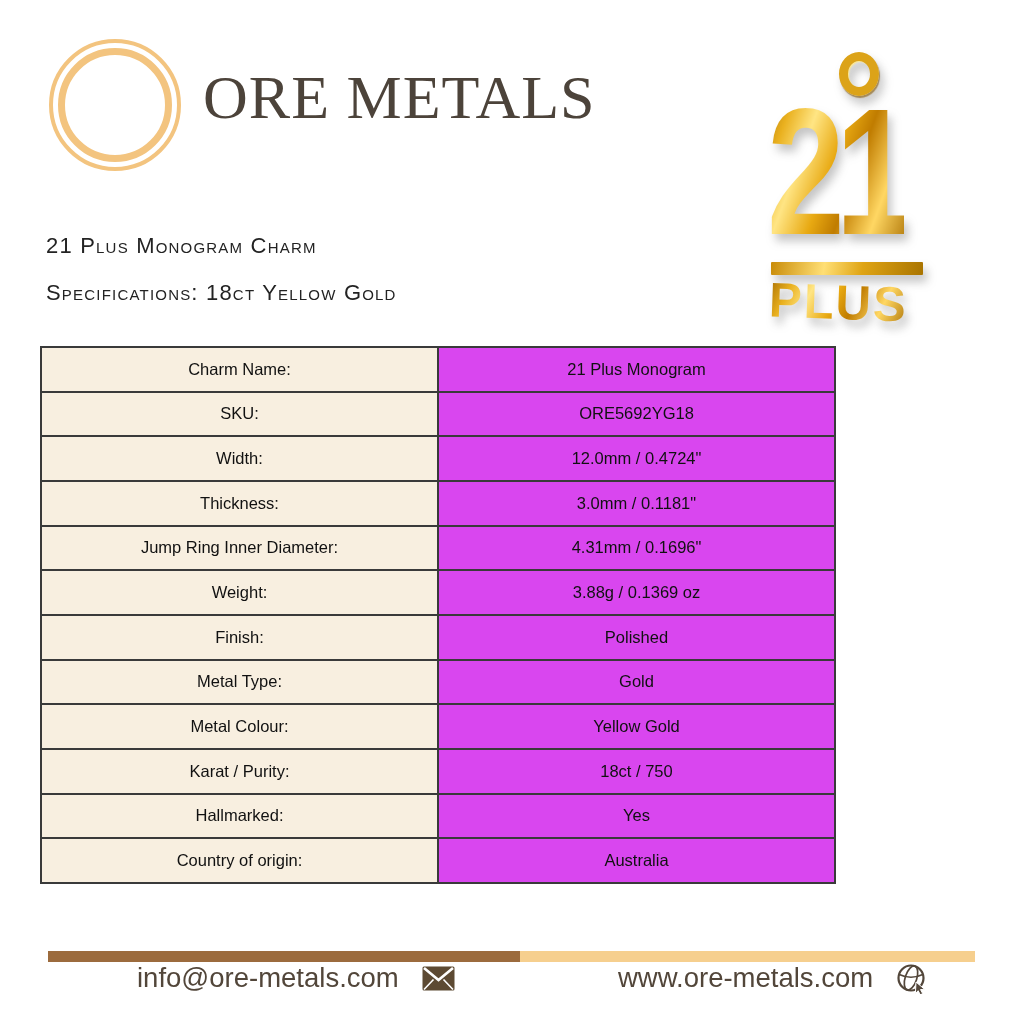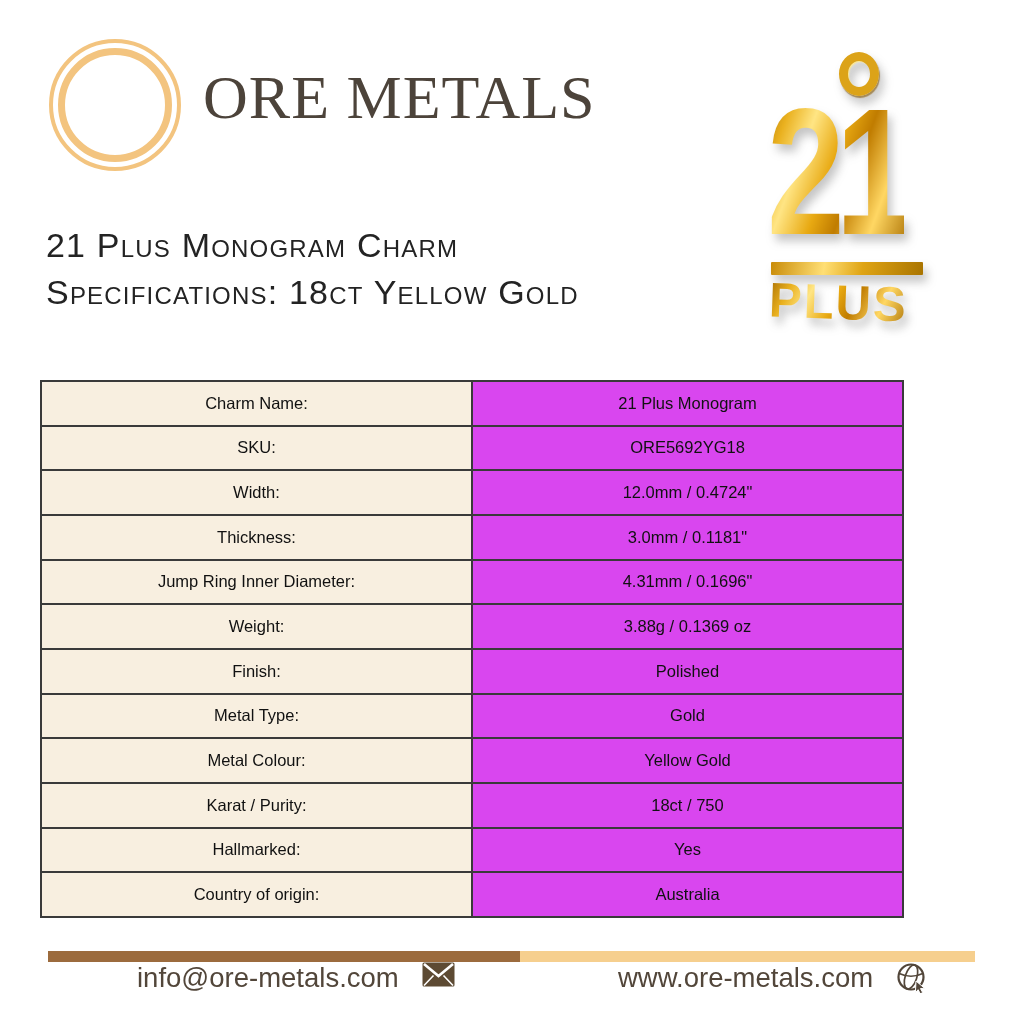--- a/index.html
+++ b/index.html
@@ -52,42 +52,42 @@
     border-radius:1px;
   }
   .charm-plus{
     position:absolute;left:4px;top:228px;font-size:49px;letter-spacing:2px;
     transform:rotate(2deg);
   }
 
   
   .title-block{position:absolute;left:46px;top:222px;color:var(--title-text);}
   .title-line{
-    font-size:34px;line-height:47px;font-variant:small-caps;letter-spacing:1.2px;
+    font-size:22px;line-height:47px;font-variant:small-caps;letter-spacing:1.2px;
     white-space:nowrap;
   }
 
   
   table.spec-table{
-    position:absolute;left:40px;top:380px;width:864px;height:538px;
+    position:absolute;left:40px;top:346px;width:796px;height:538px;
     border-collapse:collapse;table-layout:fixed;
   }
   table.spec-table td{
     border:2px solid var(--table-border);text-align:center;vertical-align:middle;
     font-size:16.5px;color:#111111;padding:0;
   }
   td.label-cell{background:var(--cream);}
   td.value-cell{background:#d946ef;}
 
   
   .divider{position:absolute;left:48px;top:951px;width:927px;height:11px;display:flex;}
   .div-brown{width:472px;height:100%;background:var(--brown);}
   .div-tan{flex:1;height:100%;background:var(--tan);}
   .contact{
-    position:absolute;top:962px;display:flex;align-items:flex-start;gap:23px;
+    position:absolute;top:962px;display:flex;align-items:center;gap:23px;
     color:var(--footer-text);font-size:27.5px;white-space:nowrap;
   }
   .contact-email{left:137px;}
   .contact-web{left:618px;}
   .contact svg{display:block;}
 </style>
 </head>
 <body>
 
 <div class="page">

